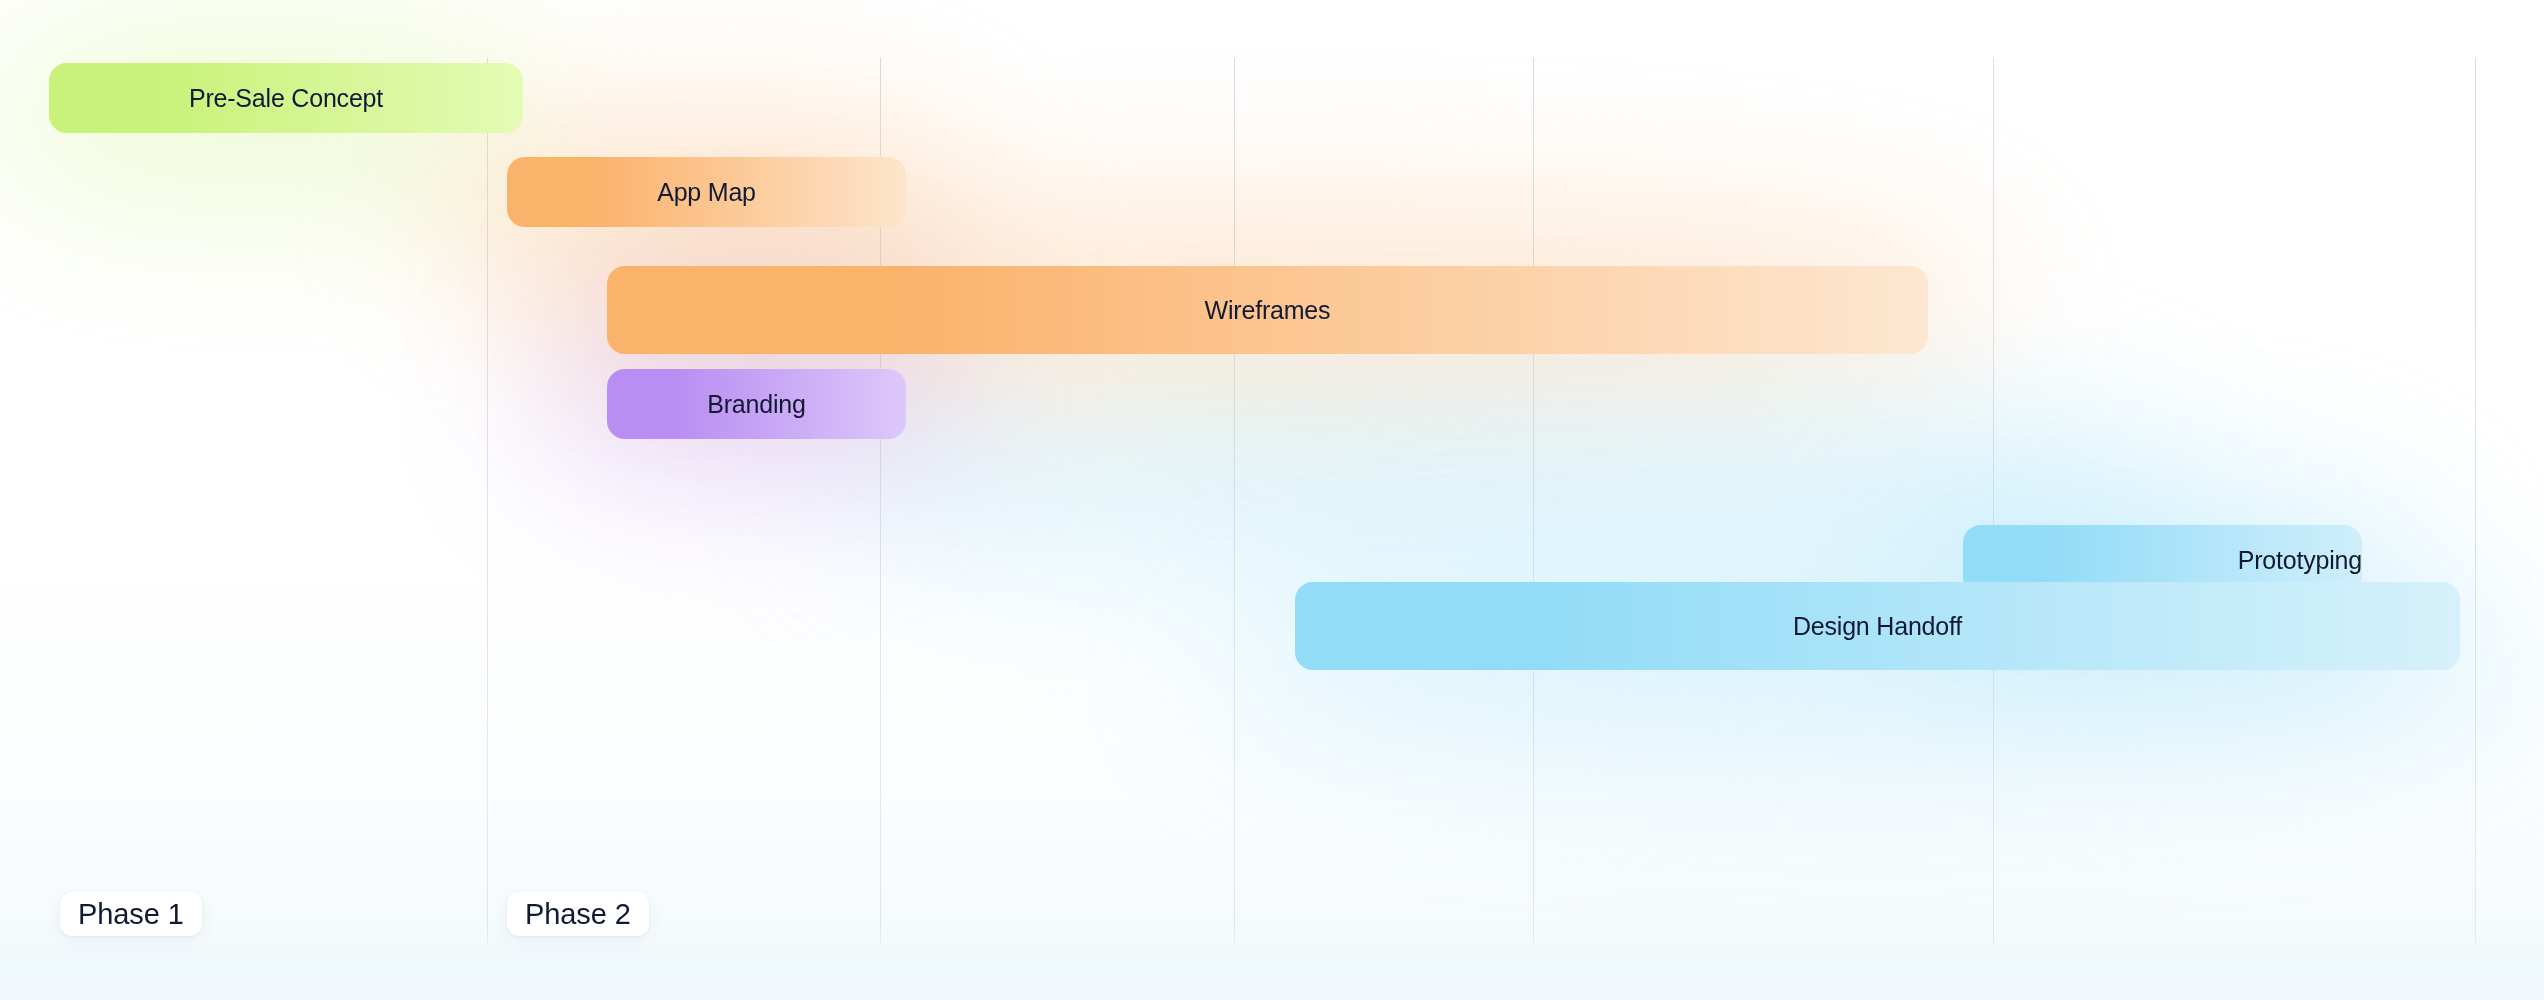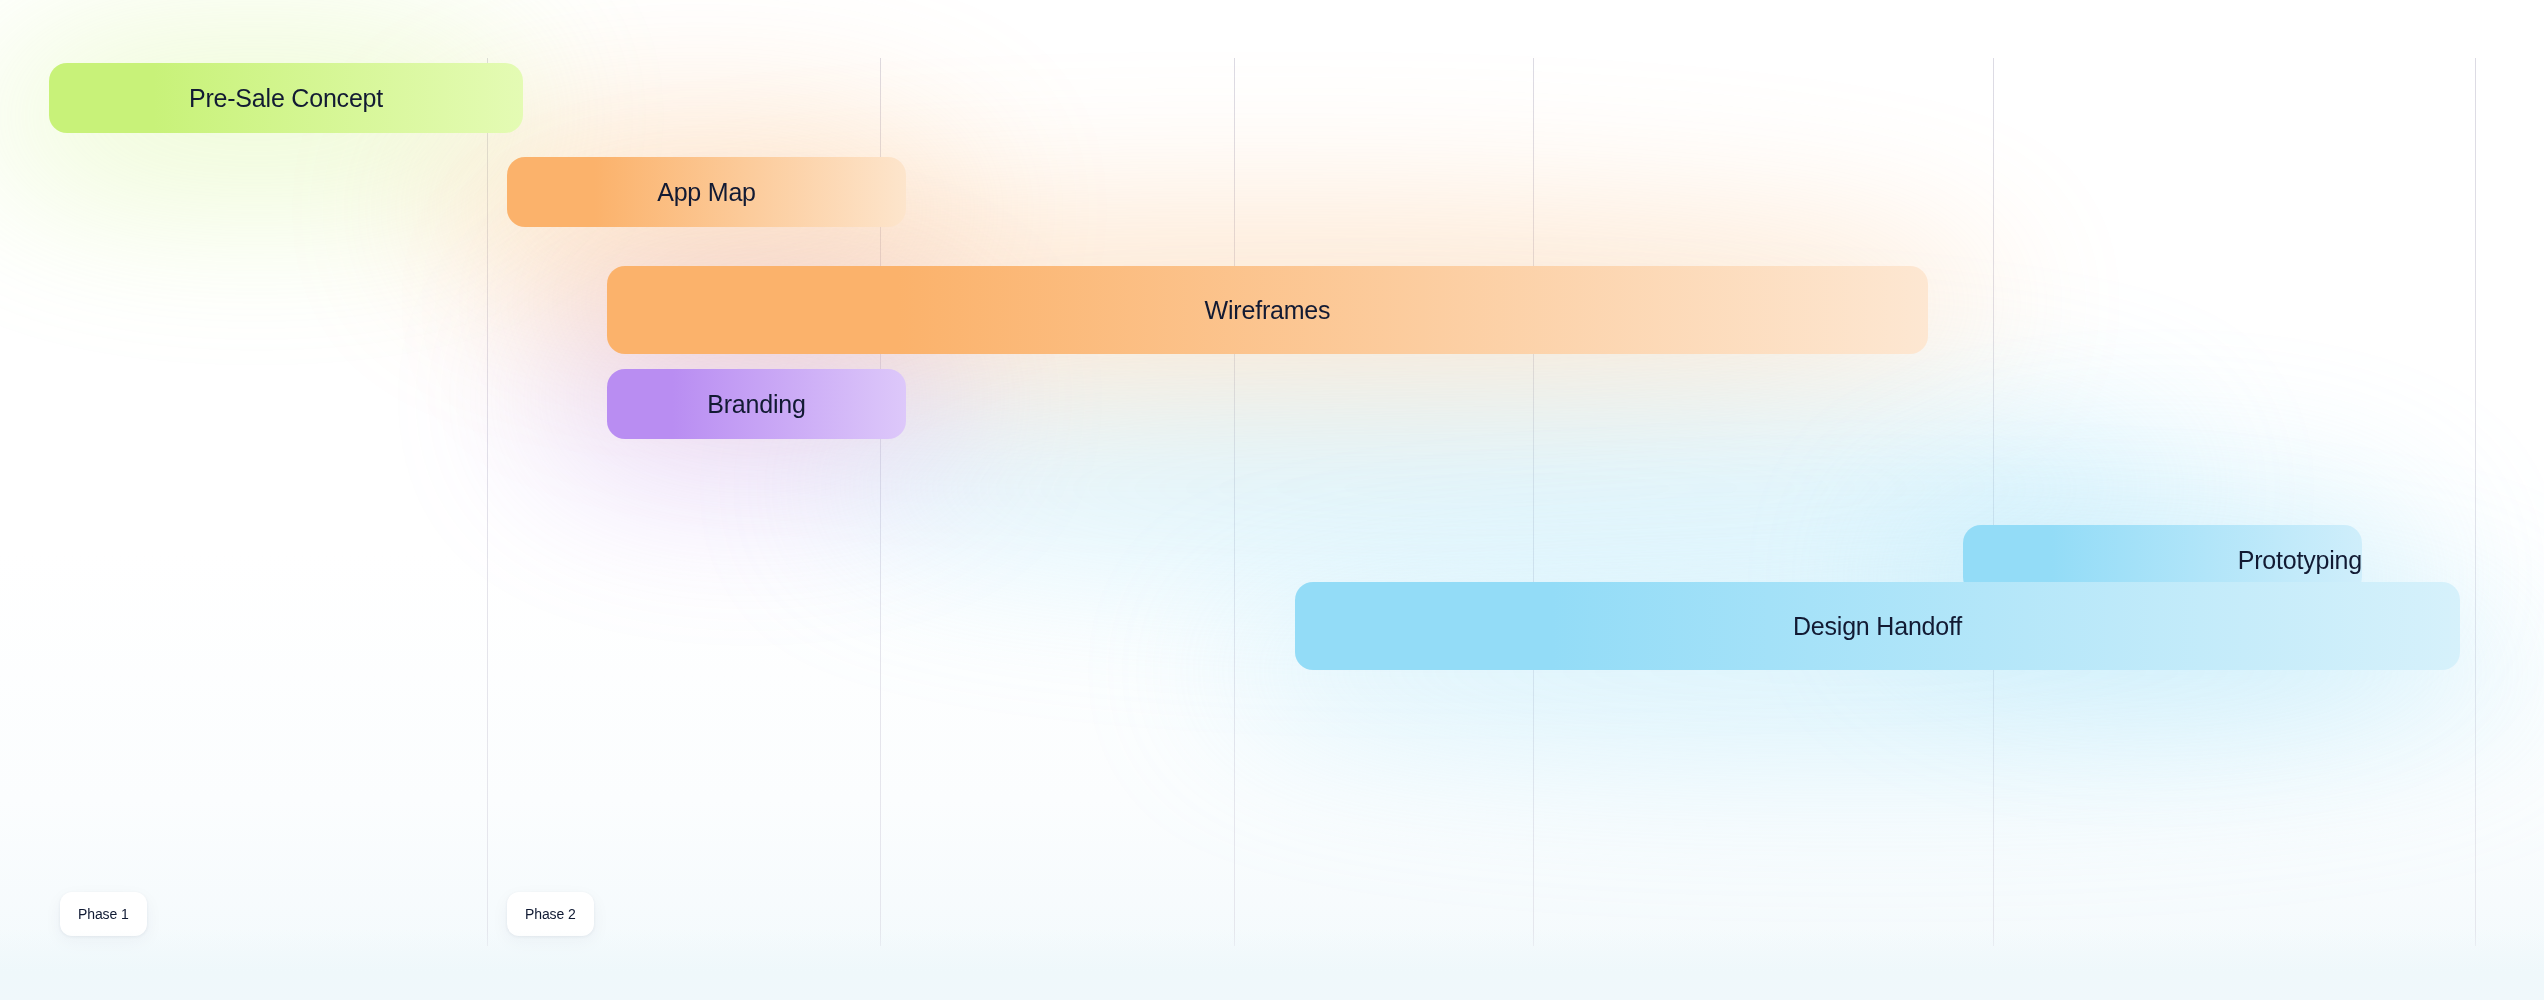--- a/index.html
+++ b/index.html
@@ -85,21 +85,21 @@
     position: absolute;
     height: 44px;
     display: flex;
     align-items: center;
     padding: 0 18px;
     background: #ffffff;
     border-radius: 12px;
     box-shadow: 0 1px 3px rgba(30,45,80,0.07), 0 6px 18px rgba(30,45,80,0.05);
   }
   .phase-pill-label {
-    font-size: 14px;
+    font-size: 29px;
     font-weight: 500;
     color: #101a33;
     letter-spacing: -0.1px;
     white-space: nowrap;
     line-height: 1;
   }
 </style>
 </head>
 <body>
 

